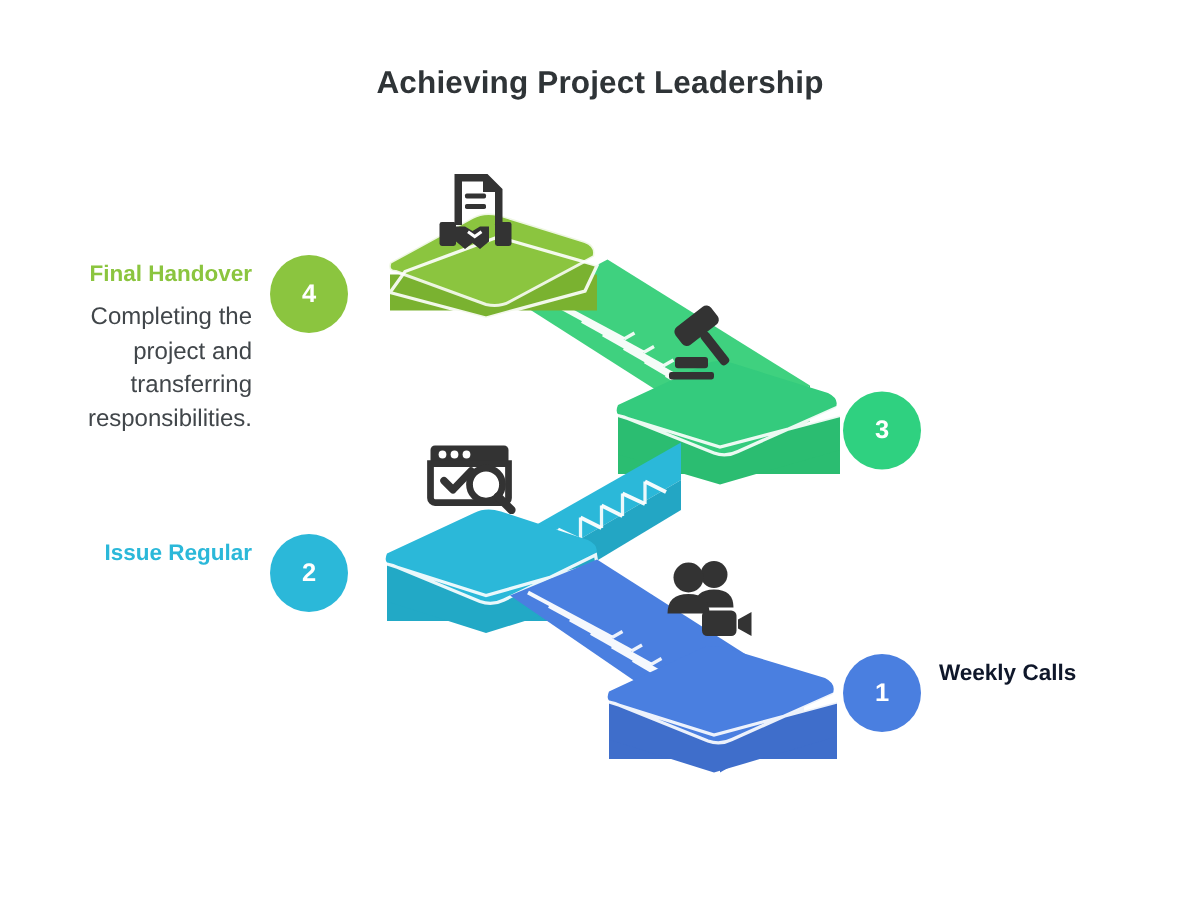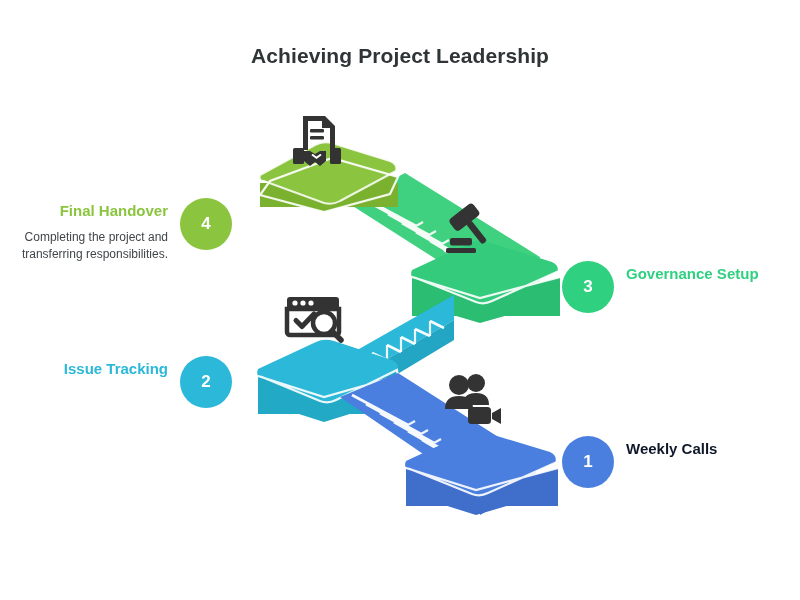--- a/index.html
+++ b/index.html
@@ -68,41 +68,41 @@
 
   .step-title {
     font-size: 15px;
     font-weight: bold;
     line-height: 1.2;
     margin: 0 0 9px 0;
     white-space: nowrap;
   }
   .step.left .step-title { text-align: right; }
   .step-desc {
-    font-size: 12px;
+    font-size: 16px;
     line-height: 1.42;
     color: #41464a;
   }
 
   .badge {
     width: 52px;
     height: 52px;
     border-radius: 50%;
     flex: 0 0 52px;
     color: #ffffff;
     font-size: 17px;
     font-weight: bold;
     display: flex;
     align-items: center;
     justify-content: center;
     margin-top: -4px;
   }
 
   
-  #step-4 { left: 18px;  top: 202px; }
+  #step-4 { left: 18px;  top: 174px; }
   #step-2 { left: 18px;  top: 360px; }
   #step-3 { left: 562px; top: 265px; }
   #step-1 { left: 562px; top: 440px; }
 
   #step-4 .step-title { color: #8bc53f; }
   #step-4 .badge { background: #8bc53f; }
   #step-2 .step-title { color: #2bb8d9; }
   #step-2 .badge { background: #2bb8d9; }
   #step-3 .step-title { color: #2fd180; }
   #step-3 .badge { background: #2fd180; }
@@ -280,29 +280,28 @@
 <div class="step left" id="step-4">
   <div class="step-text">
     <div class="step-title">Final Handover</div>
     <div class="step-desc">Completing the project and transferring responsibilities.</div>
   </div>
   <div class="badge">4</div>
 </div>
 
 <div class="step left" id="step-2">
   <div class="step-text">
-    <div class="step-title">Issue Tracking</div>
+    <div class="step-title">Issue Regular</div>
   </div>
   <div class="badge">2</div>
 </div>
 
 <div class="step right" id="step-3">
   <div class="badge">3</div>
   <div class="step-text">
-    <div class="step-title">Governance Setup</div>
   </div>
 </div>
 
 <div class="step right" id="step-1">
   <div class="badge">1</div>
   <div class="step-text">
     <div class="step-title">Weekly Calls</div>
   </div>
 </div>
 

